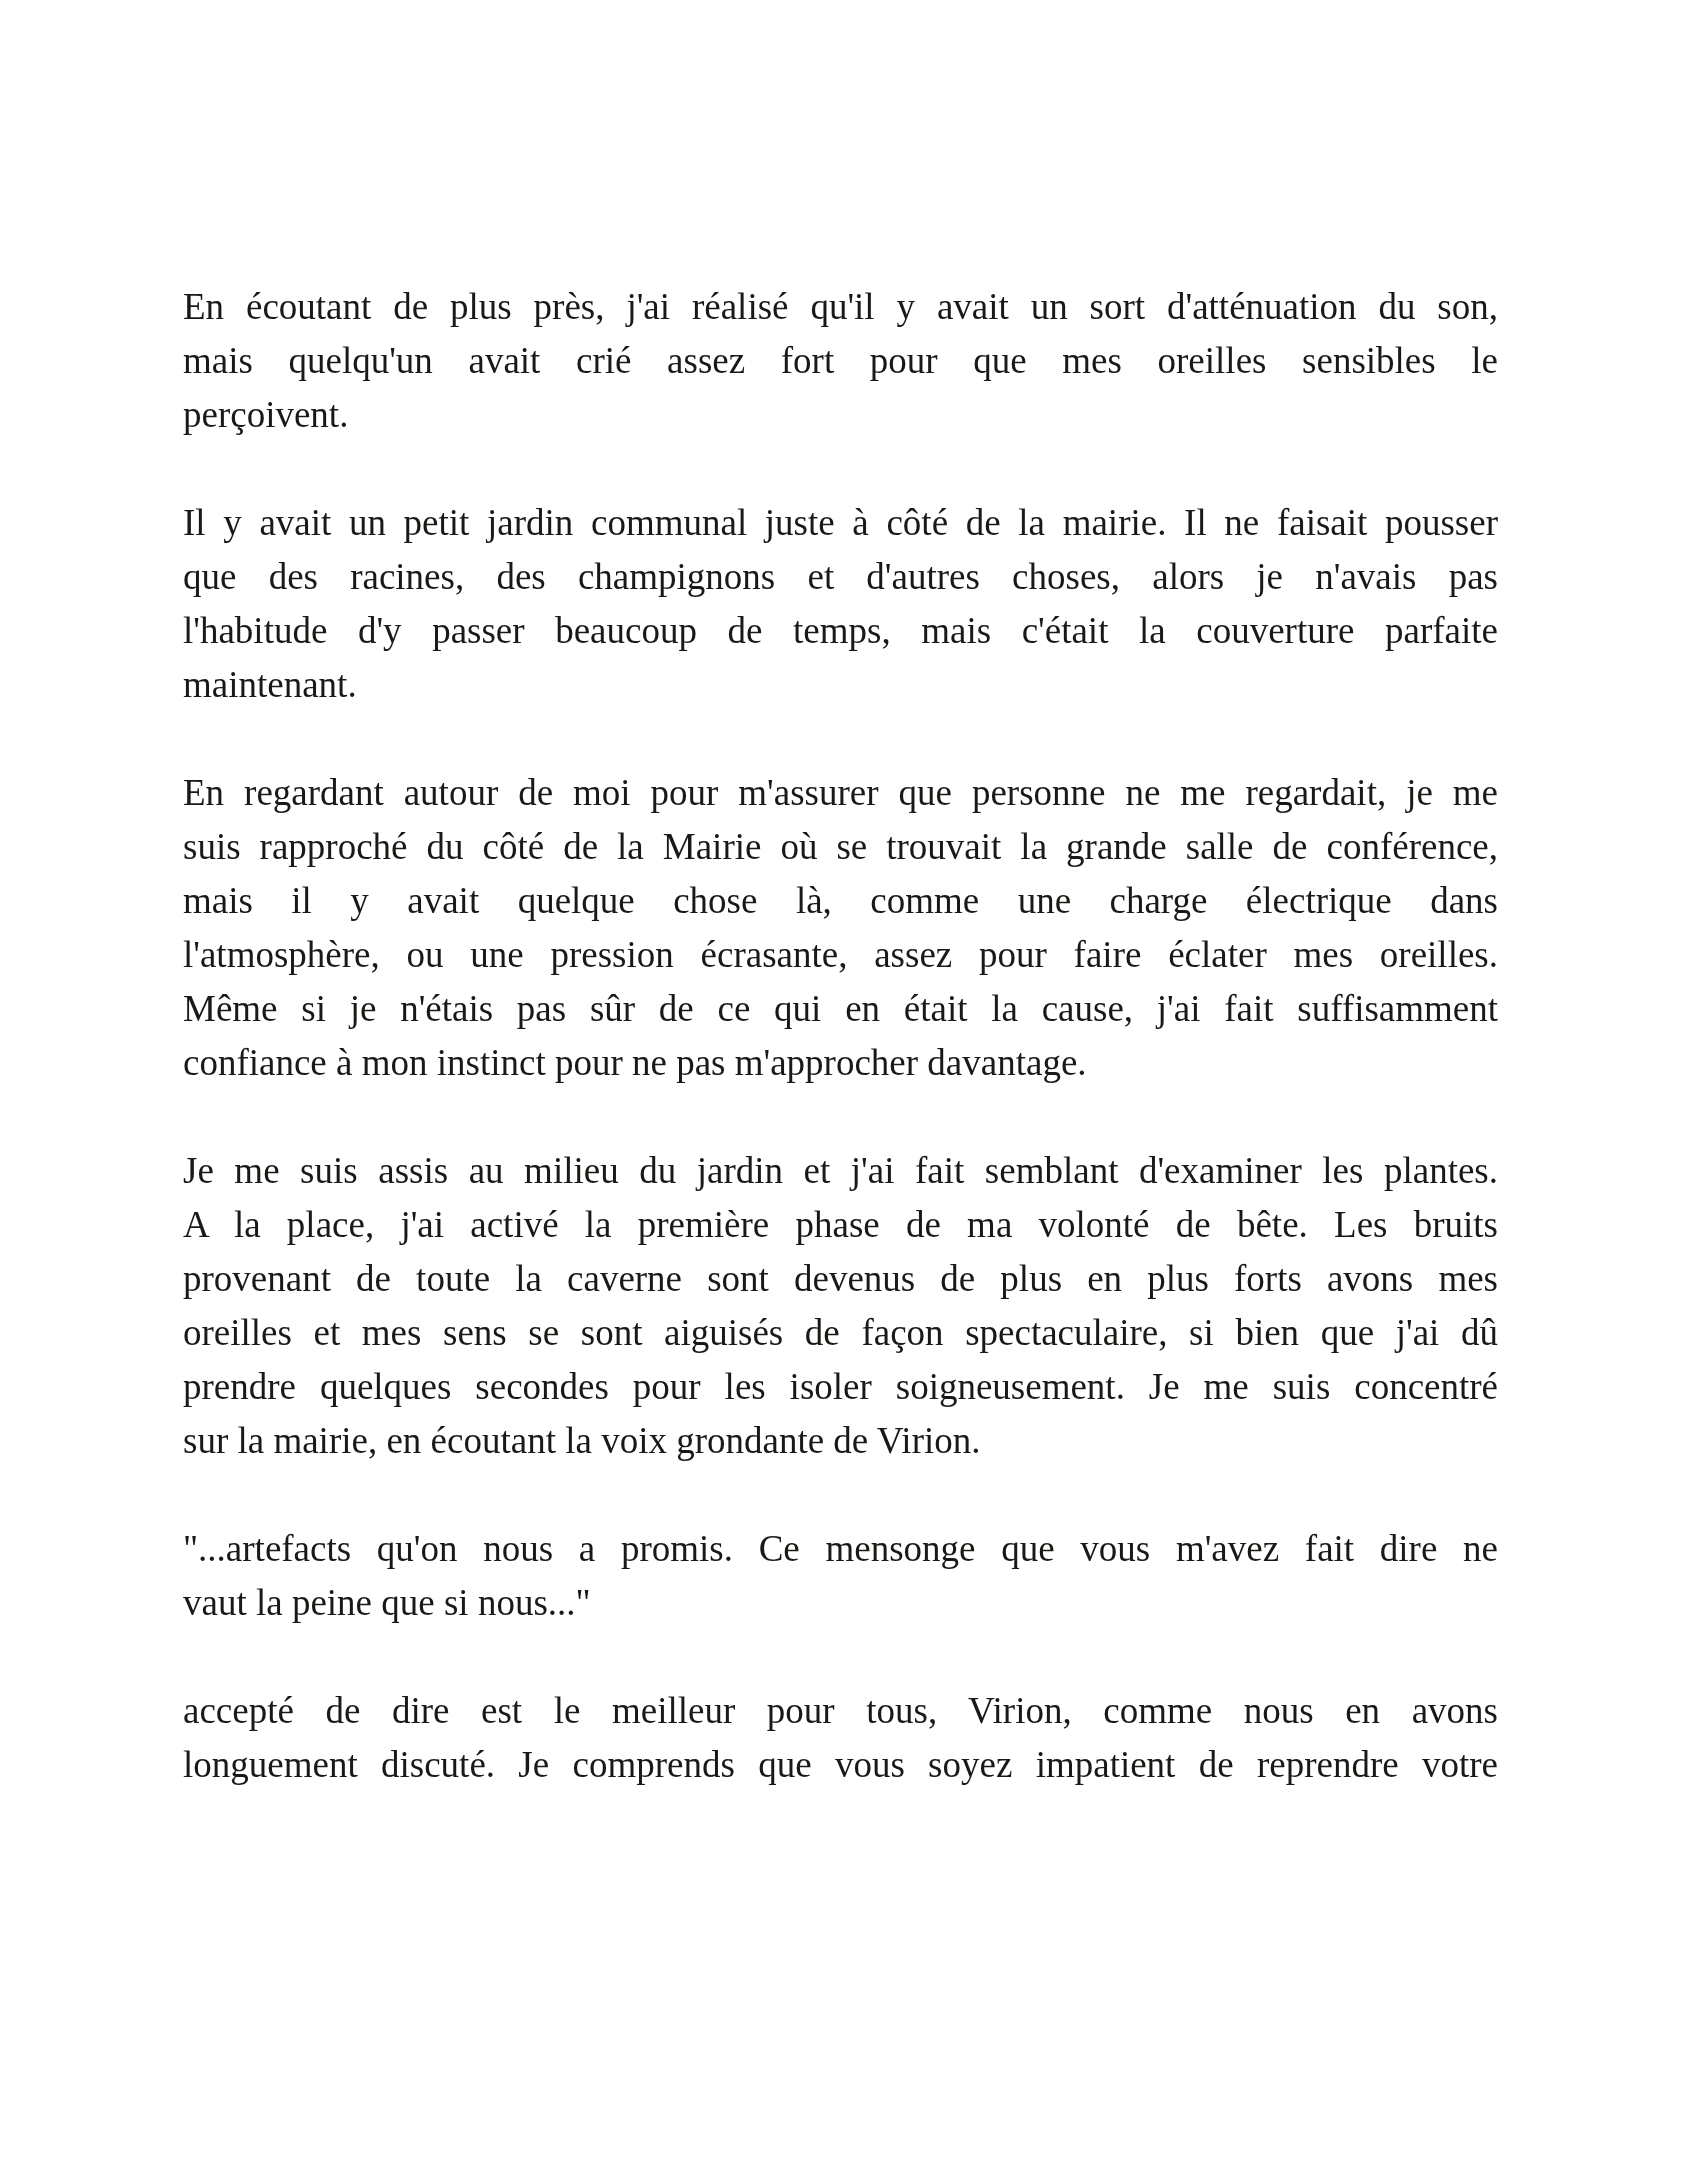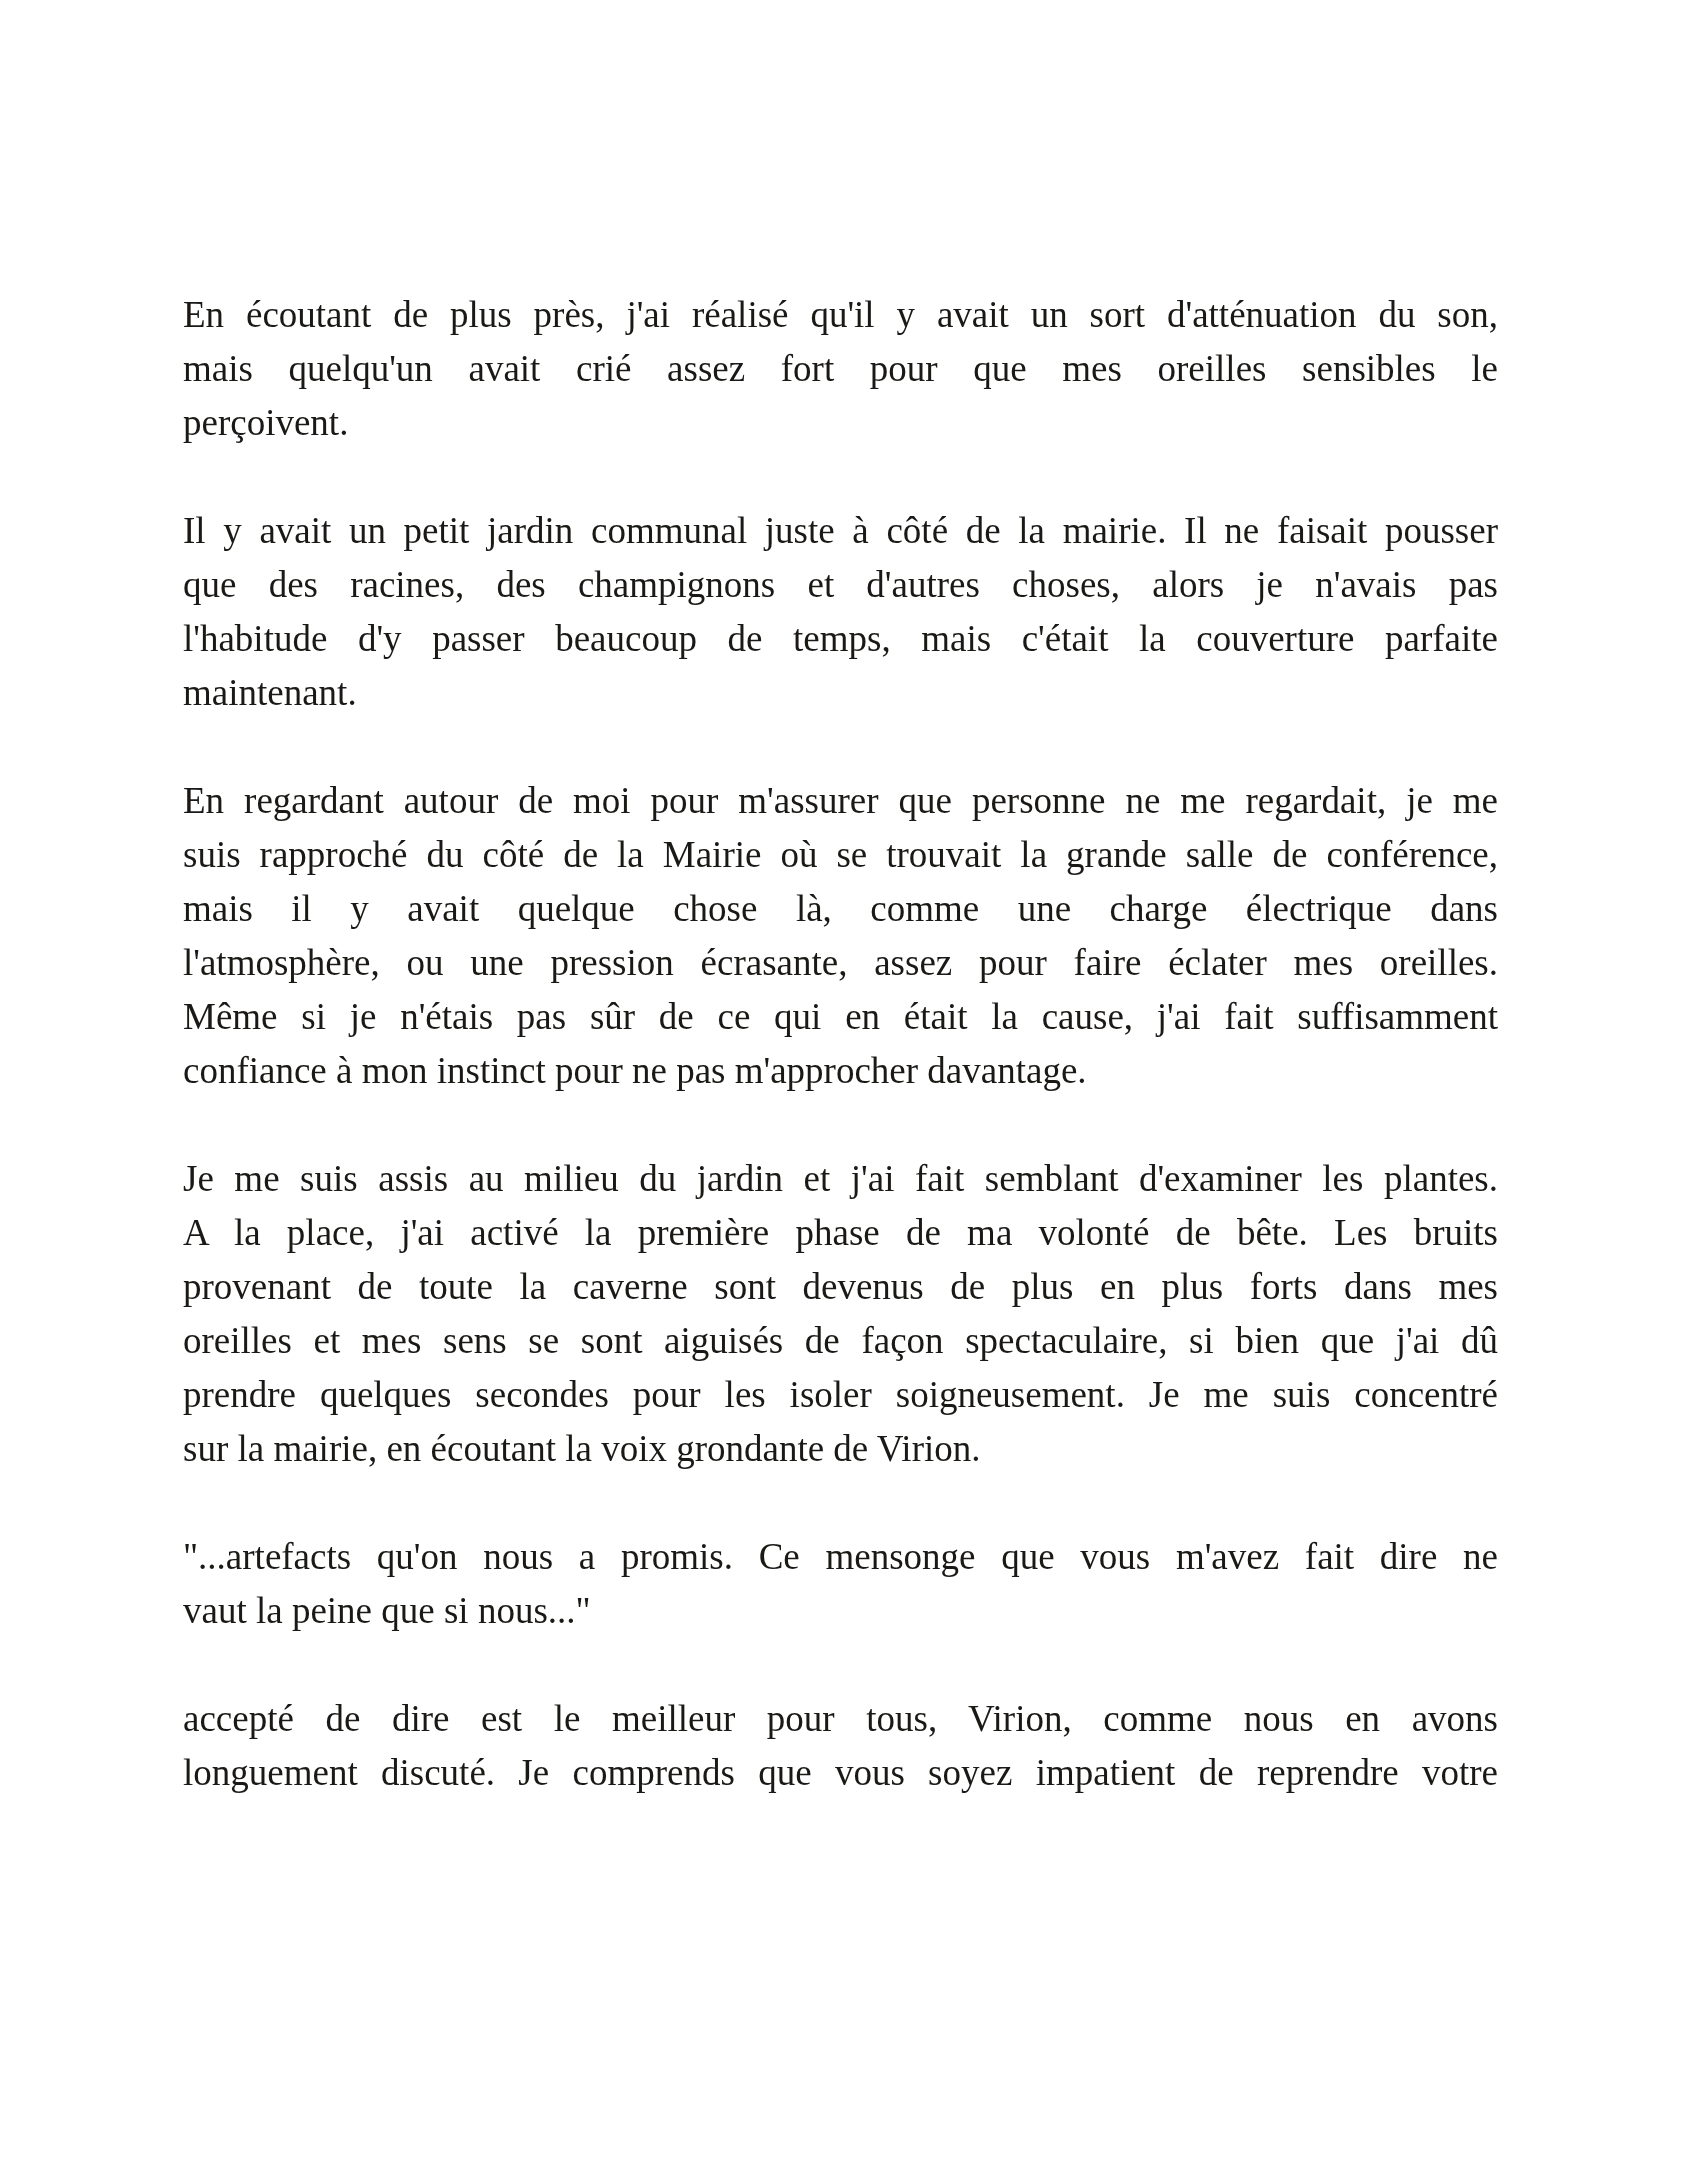--- a/index.html
+++ b/index.html
@@ -17,21 +17,21 @@
     position: absolute;
     left: 183px;
     top: 280px;
     width: 1315px;
     font-family: "Liberation Serif", "DejaVu Serif", serif;
     font-size: 37px;
     line-height: 54px;
     color: #1b1916;
   }
   .para {
-    margin: 8px 0 54px 0;
+    margin: 0 0 54px 0;
   }
   .line {
     display: block;
     white-space: nowrap;
     text-align: justify;
     text-align-last: justify;
     height: 54px;
   }
   .line.last {
     text-align: right;
@@ -61,21 +61,21 @@
     <span class="line">suis rapproché du côté de la Mairie où se trouvait la grande salle de conférence,</span>
     <span class="line">mais il y avait quelque chose là, comme une charge électrique dans</span>
     <span class="line">l'atmosphère, ou une pression écrasante, assez pour faire éclater mes oreilles.</span>
     <span class="line">Même si je n'étais pas sûr de ce qui en était la cause, j'ai fait suffisamment</span>
     <span class="line last">confiance à mon instinct pour ne pas m'approcher davantage.</span>
   </p>
 
   <p class="para">
     <span class="line">Je me suis assis au milieu du jardin et j'ai fait semblant d'examiner les plantes.</span>
     <span class="line">A la place, j'ai activé la première phase de ma volonté de bête. Les bruits</span>
-    <span class="line">provenant de toute la caverne sont devenus de plus en plus forts dans mes</span>
+    <span class="line">provenant de toute la caverne sont devenus de plus en plus forts avons mes</span>
     <span class="line">oreilles et mes sens se sont aiguisés de façon spectaculaire, si bien que j'ai dû</span>
     <span class="line">prendre quelques secondes pour les isoler soigneusement. Je me suis concentré</span>
     <span class="line last">sur la mairie, en écoutant la voix grondante de Virion.</span>
   </p>
 
   <p class="para">
     <span class="line">"...artefacts qu'on nous a promis. Ce mensonge que vous m'avez fait dire ne</span>
     <span class="line last">vaut la peine que si nous..."</span>
   </p>
 

